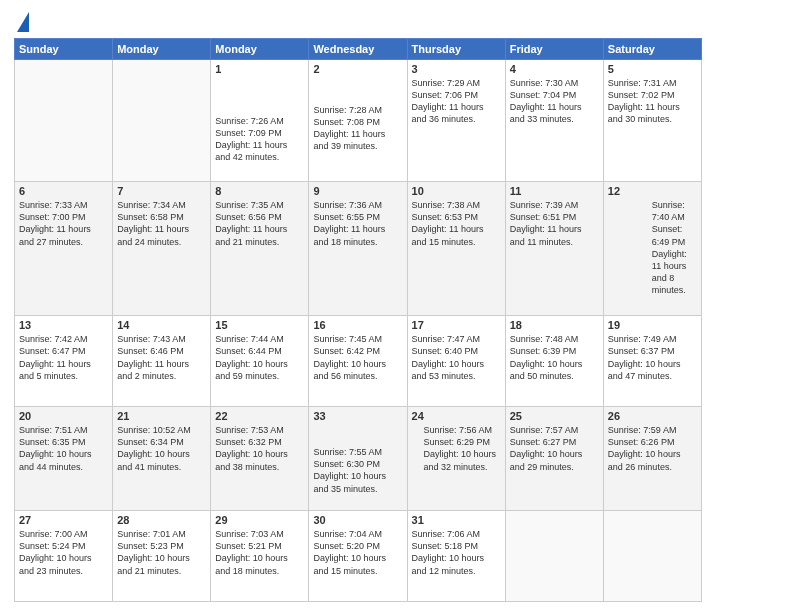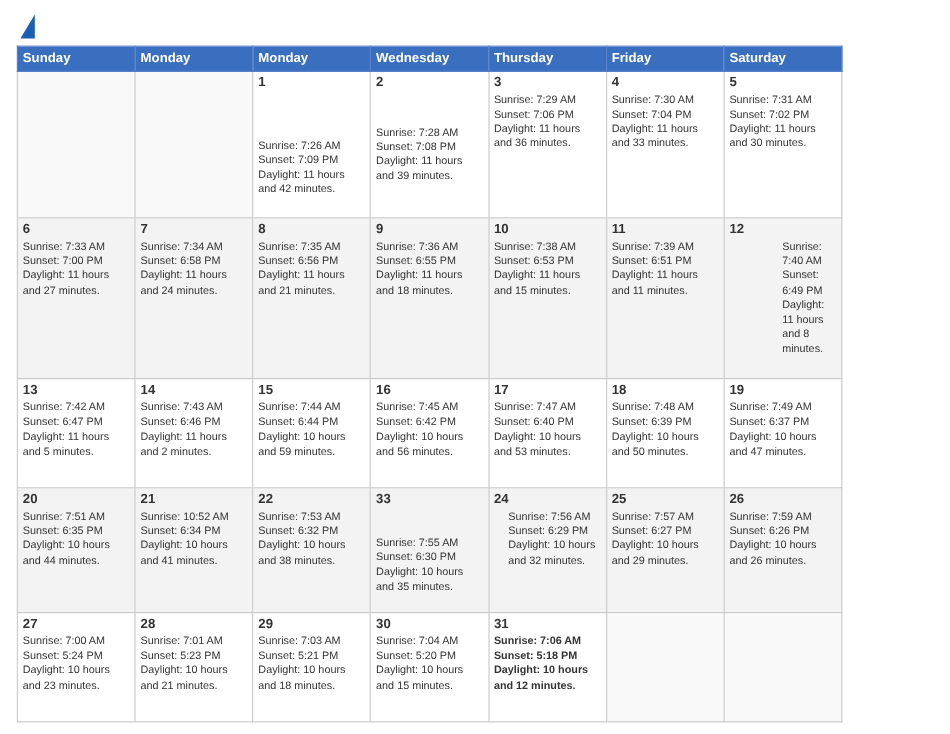--- a/index.html
+++ b/index.html
@@ -322,21 +322,21 @@
 Daylight: 10 hours and 18 minutes.</div>
           </td>
           <td>
             <span class="day-number">30</span>
             <div class="day-info" style="white-space: pre-line;">Sunrise: 7:04 AM
 Sunset: 5:20 PM
 Daylight: 10 hours and 15 minutes.</div>
           </td>
           <td>
             <span class="day-number">31</span>
-            <div class="day-info" style="white-space: pre-line; font-weight: bold;">Sunrise: 7:06 AM
+            <div class="day-info" style="white-space: pre-line;">Sunrise: 7:06 AM
 Sunset: 5:18 PM
 Daylight: 10 hours and 12 minutes.</div>
           </td>
           <td class="empty-cell"></td>
           <td class="empty-cell"></td>
         </tr>
       </tbody>
   </table>
 </div>
 

